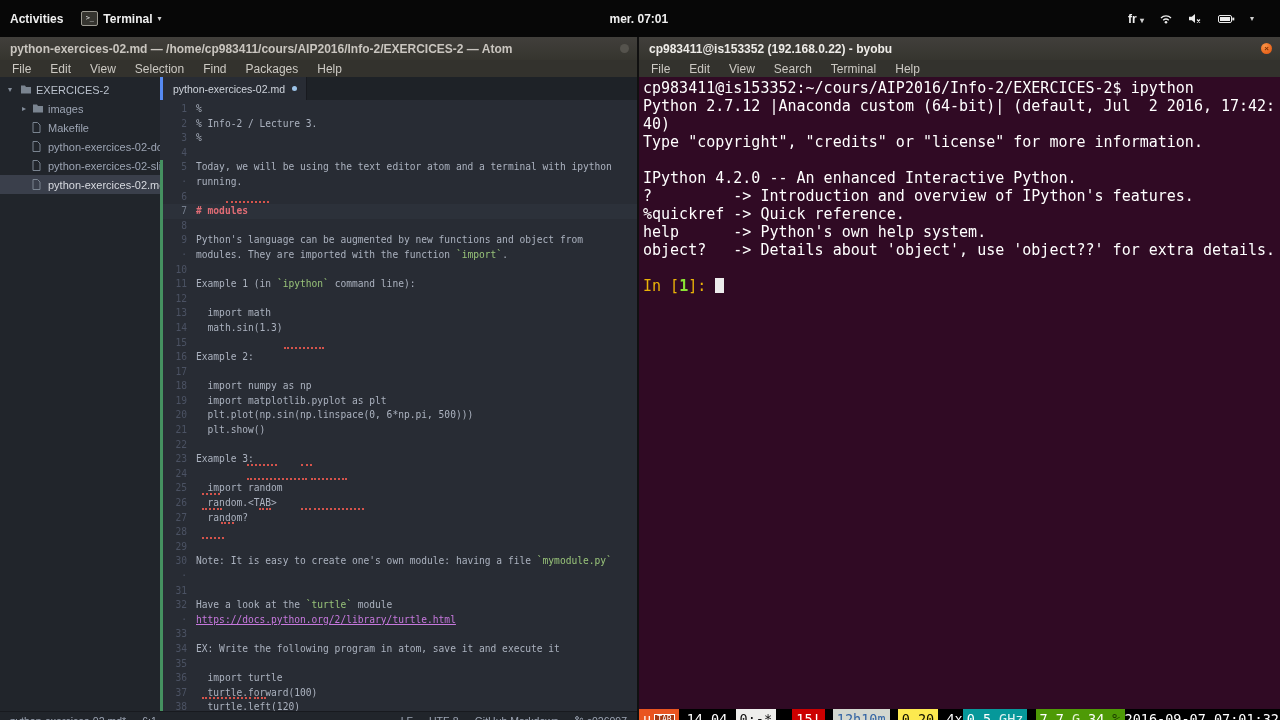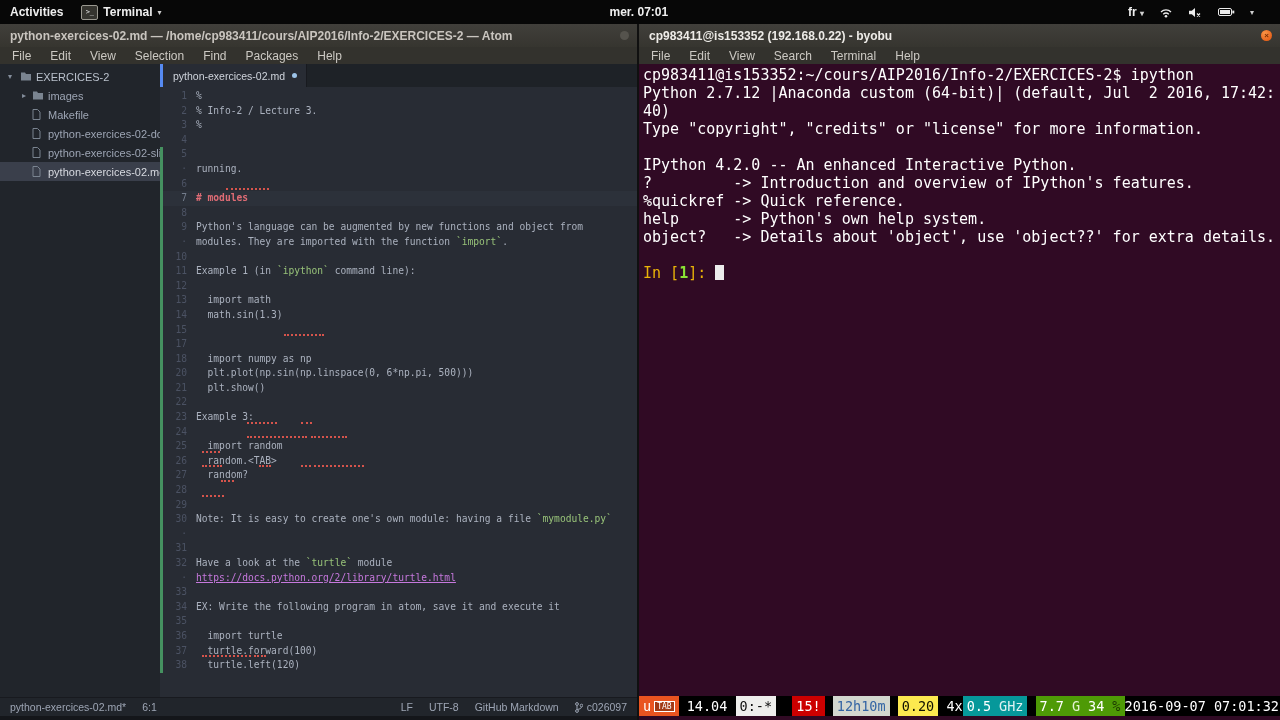--- a/index.html
+++ b/index.html
@@ -1,20 +1,20 @@
 <!DOCTYPE html>
 <html><head>
 <meta charset="utf-8">
 <style>
   html,body{margin:0;padding:0;}
   body{width:1280px;height:720px;overflow:hidden;background:#000;font-family:"Liberation Sans",sans-serif;-webkit-font-smoothing:antialiased;}
   .screen{position:relative;width:1280px;height:720px;}
 
   
-  .topbar{height:24px;background:#070707;color:#efefef;display:flex;align-items:center;font-size:12px;position:relative;}
+  .topbar{height:37px;background:#070707;color:#efefef;display:flex;align-items:center;font-size:12px;position:relative;}
   .tb-activities{margin-left:10px;font-weight:700;cursor:default;}
   .tb-app{display:flex;align-items:center;gap:5px;margin-left:18px;}
   .tb-appicon{display:inline-block;width:15px;height:13px;background:#35342f;border:1px solid #9a9890;border-radius:2px;color:#e8e8e8;font-family:"DejaVu Sans Mono",monospace;font-size:7px;line-height:12px;text-align:center;}
   .tb-appname{font-weight:700;}
   .tb-caret{font-size:8px;color:#cfcfcf;}
   .tb-clock{position:absolute;left:50%;transform:translateX(-52%);font-weight:700;}
   .tb-right{margin-left:auto;display:flex;align-items:center;gap:15px;margin-right:26px;}
   .tb-kbd{font-weight:700;}
   .tb-ico{display:inline-flex;align-items:center;}
 
@@ -223,20 +223,21 @@
                 <span class="lcontent"><span class="tk-p">%</span></span>
               </div>
               <div class="erow">
                 <span class="gitm "></span>
                 <span class="lnum">4</span>
                 <span class="lcontent"></span>
               </div>
               <div class="erow">
                 <span class="gitm green"></span>
                 <span class="lnum">5</span>
+                <span class="lcontent"><span class="tk-p">Today, we will be using the text editor atom and a terminal with ipython</span></span>
               </div>
               <div class="erow">
                 <span class="gitm green"></span>
                 <span class="lnum">·</span>
                 <span class="lcontent"><span class="tk-p">running.</span></span>
               </div>
               <div class="erow">
                 <span class="gitm green"></span>
                 <span class="lnum">6</span>
                 <span class="lcontent"><span class="sq" style="left: 30px; width: 43px;"></span></span>
@@ -286,27 +287,37 @@
                 <span class="lnum">14</span>
                 <span class="lcontent"><span class="tk-p">  math.sin(1.3)</span></span>
               </div>
               <div class="erow">
                 <span class="gitm green"></span>
                 <span class="lnum">15</span>
                 <span class="lcontent"><span class="sq" style="left: 88px; width: 40px;"></span></span>
               </div>
               <div class="erow">
                 <span class="gitm green"></span>
+                <span class="lnum">16</span>
+                <span class="lcontent"><span class="tk-p">Example 2:</span></span>
+              </div>
+              <div class="erow">
+                <span class="gitm green"></span>
                 <span class="lnum">17</span>
                 <span class="lcontent"></span>
               </div>
               <div class="erow">
                 <span class="gitm green"></span>
                 <span class="lnum">18</span>
                 <span class="lcontent"><span class="tk-p">  import numpy as np</span></span>
+              </div>
+              <div class="erow">
+                <span class="gitm green"></span>
+                <span class="lnum">19</span>
+                <span class="lcontent"><span class="tk-p">  import matplotlib.pyplot as plt</span></span>
               </div>
               <div class="erow">
                 <span class="gitm green"></span>
                 <span class="lnum">20</span>
                 <span class="lcontent"><span class="tk-p">  plt.plot(np.sin(np.linspace(0, 6*np.pi, 500)))</span></span>
               </div>
               <div class="erow">
                 <span class="gitm green"></span>
                 <span class="lnum">21</span>
                 <span class="lcontent"><span class="tk-p">  plt.show()</span></span>

